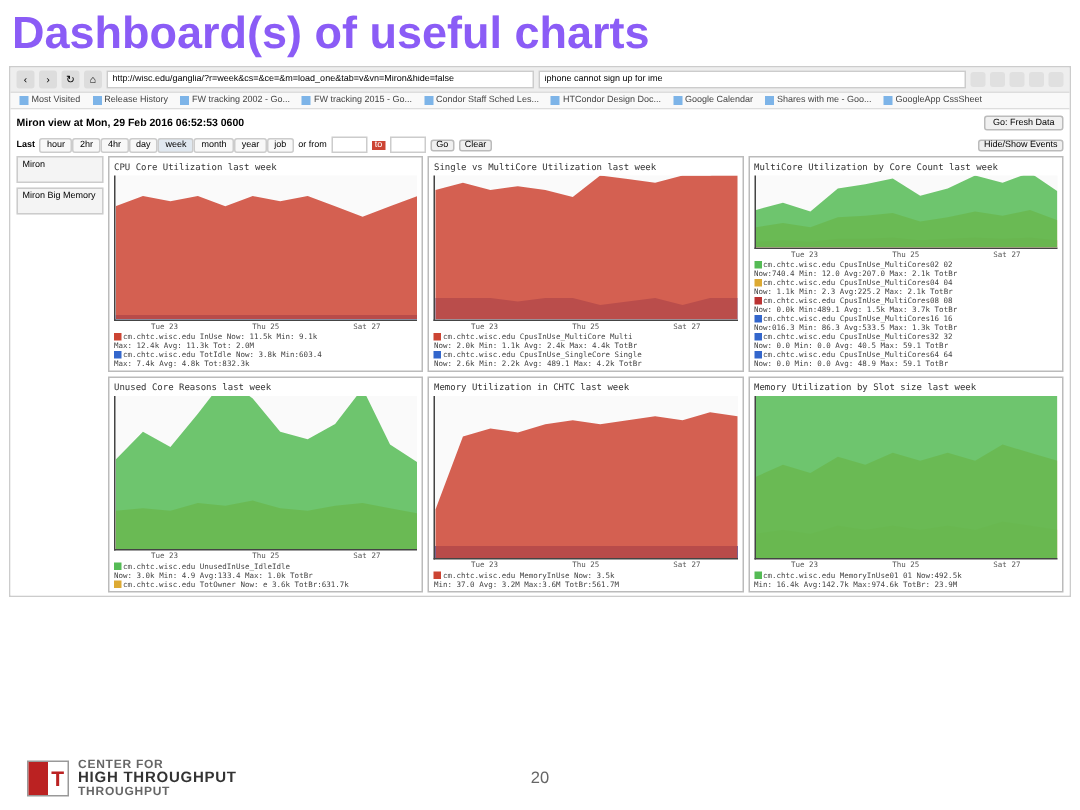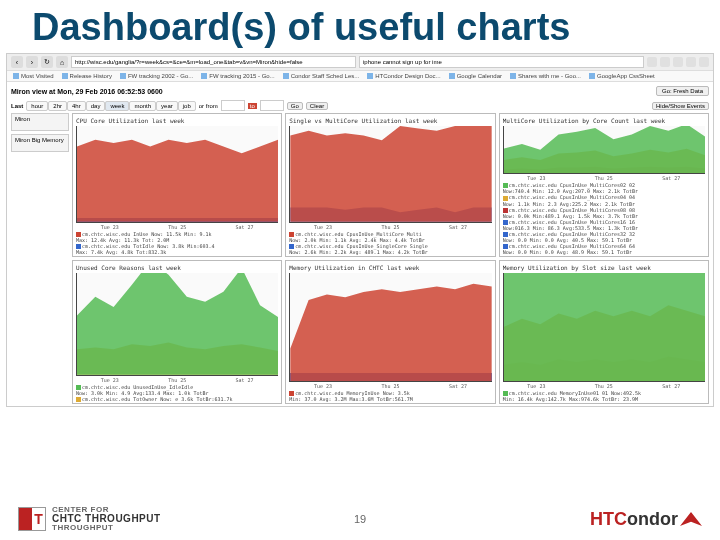--- a/index.html
+++ b/index.html
@@ -1,17 +1,17 @@
 <!DOCTYPE html>
 <html><head>
 <meta charset="utf-8">
 <style>
   * { box-sizing: border-box; margin: 0; padding: 0; }
   body { width: 720px; height: 540px; font-family: Arial, sans-serif; background: #fff; overflow: hidden; }
-  .slide-title { font-size: 38px; font-weight: bold; padding: 6px 32px 4px; color: #0c4a6e; }
+  .slide-title { font-size: 30px; font-weight: bold; padding: 6px 8px 4px; color: #8b5cf6; }
   .browser { margin: 0 6px; border: 1px solid #ccc; background: #f4f4f4; font-size: 7px; }
   .addr-bar { display: flex; align-items: center; gap: 3px; padding: 2px 4px; background: #eee; border-bottom: 1px solid #ddd; }
   .addr-bar .nav-btn { width: 12px; height: 12px; background: #ddd; border-radius: 2px; display:flex;align-items:center;justify-content:center; }
   .addr-bar input { flex: 1; height: 12px; font-size: 6px; padding: 0 3px; border: 1px solid #ccc; background: #fff; }
   .addr-bar .search { width: 110px; height: 12px; font-size: 6px; border: 1px solid #ccc; padding:0 3px; }
   .addr-bar .tool { width: 10px; height: 10px; background: #e0e0e0; border-radius:2px; }
   .bookmarks { display: flex; gap: 8px; padding: 2px 6px; background: #f9f9f9; border-bottom: 1px solid #ddd; font-size: 6px; color: #444; }
   .bookmarks span { display:flex; align-items:center; gap:2px; }
   .bm-icon { width:6px; height:6px; background:#7db4e8; display:inline-block; }
   .page { background: #fff; padding: 2px 4px; }
@@ -265,23 +265,18 @@
 </div>
 
 <div class="footer">
   <div class="logo-left">
     <div class="ht-box">
         <div class="l"></div>
         <div class="r">T</div>
       </div>
     <div class="ht-txt">
       <span>CENTER FOR</span>
-      <span class="big">CHTC THROUGHPUT</span>
+      <span class="big">HIGH THROUGHPUT</span>
       <span>THROUGHPUT</span>
     </div>
   </div>
-  <div class="pgnum">19</div>
-  <div class="logo-right">
-    <span class="ht">HTC</span>
-      <span class="con">ondor</span>
-    <div class="bird"></div>
-  </div>
+  <div class="pgnum">20</div>
 </div>
 
 </body></html>

